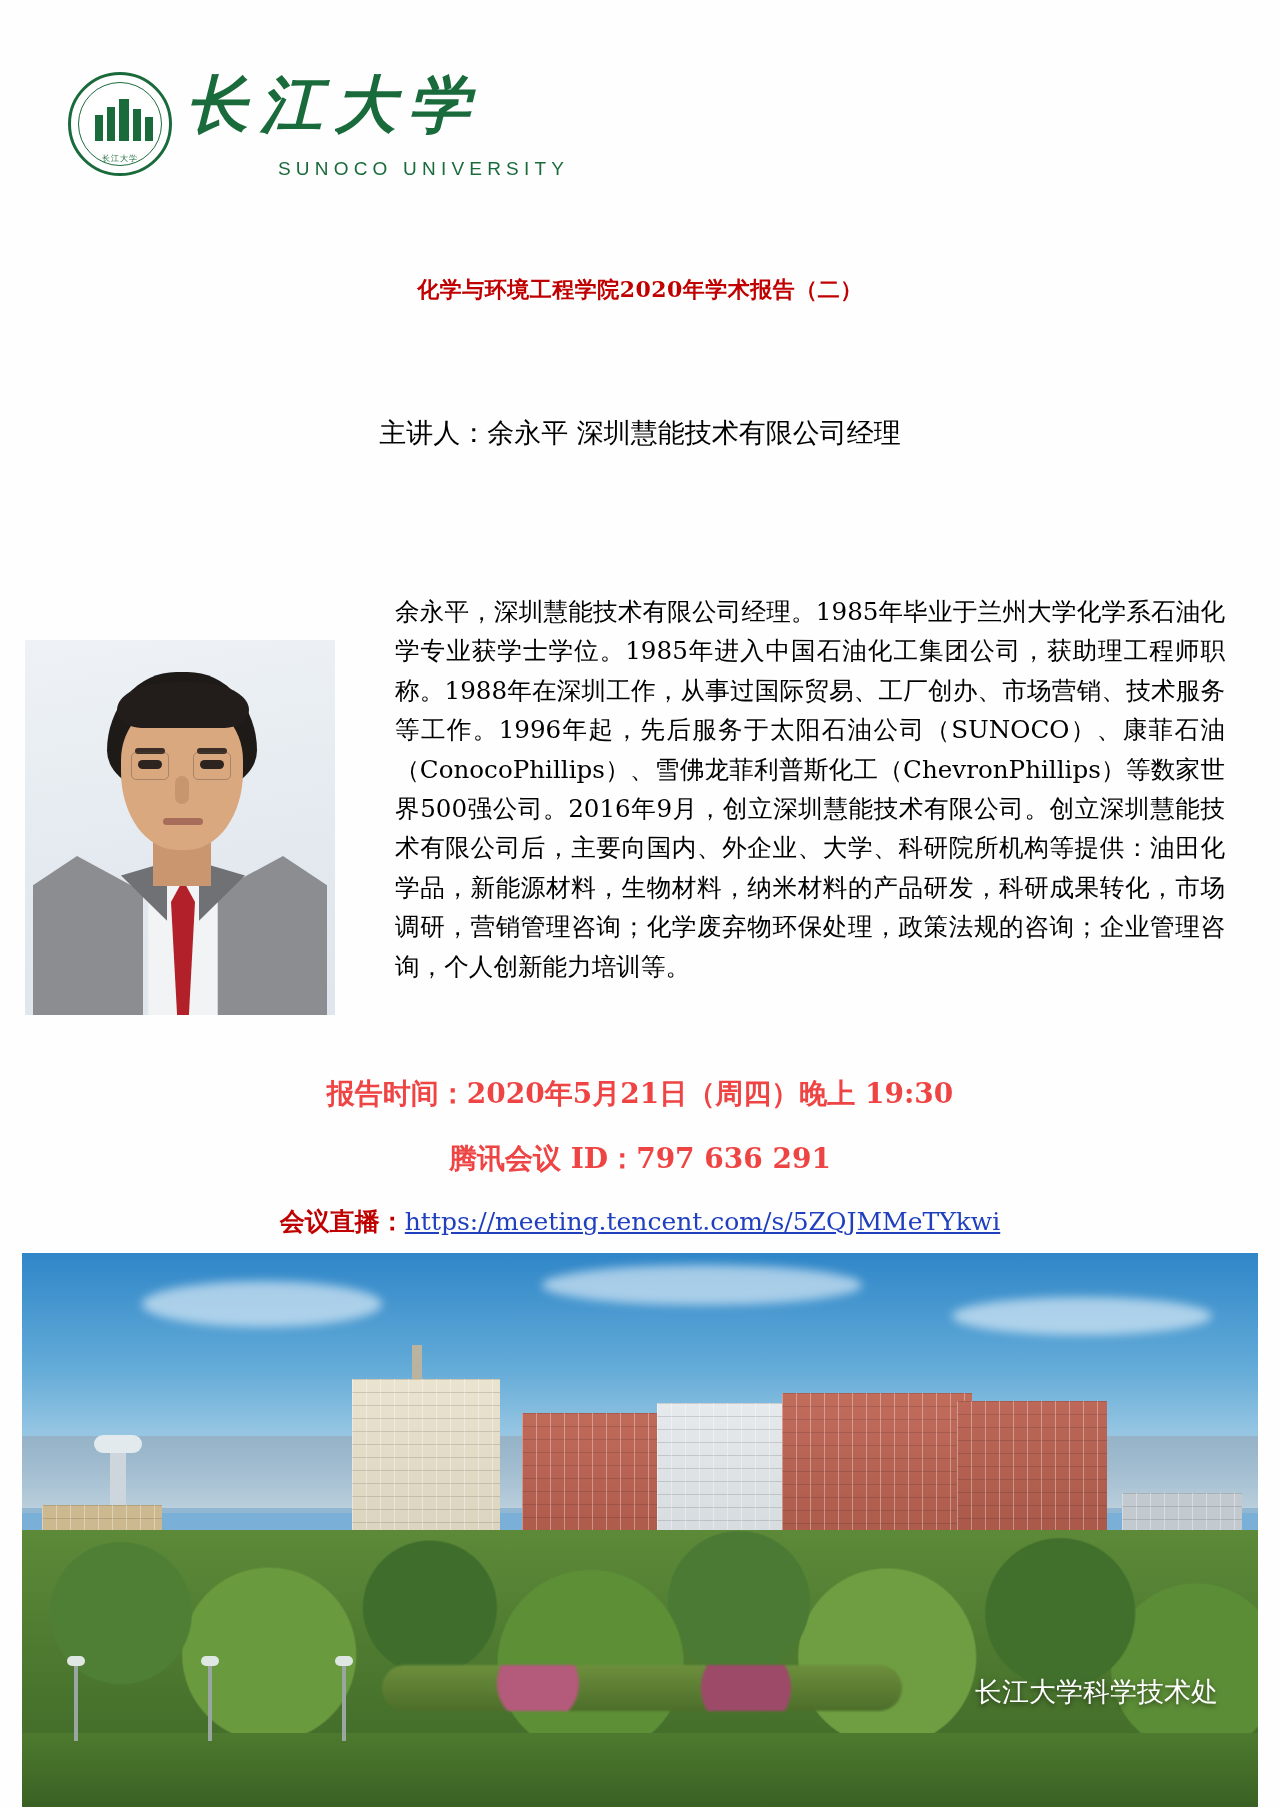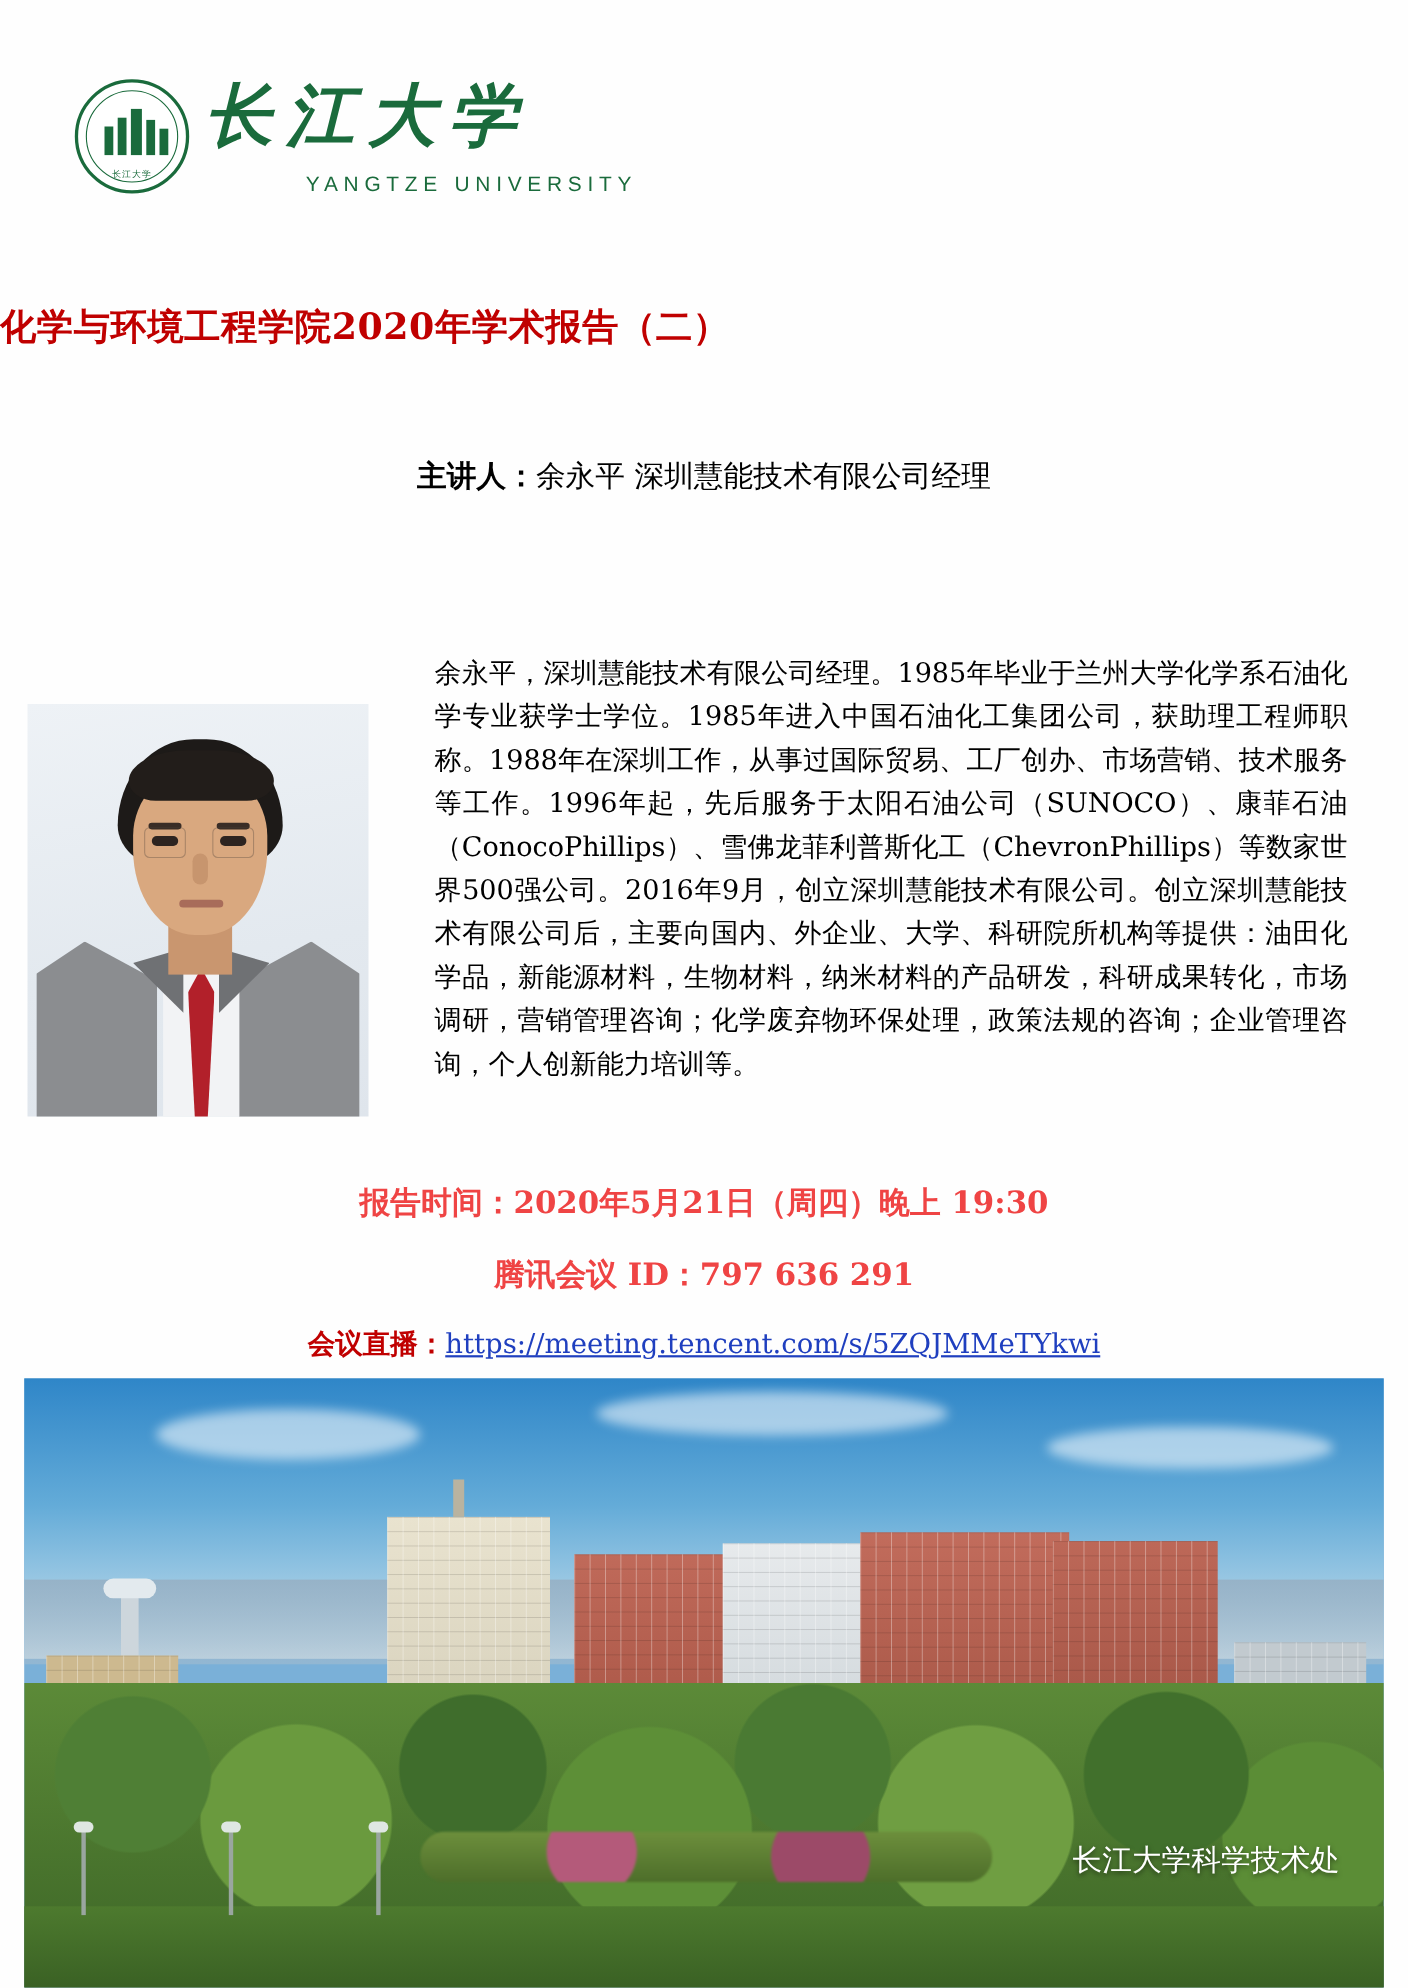--- a/index.html
+++ b/index.html
@@ -88,22 +88,23 @@
     color: #1a6b3c;
     font-family: "Liberation Sans", sans-serif;
     white-space: nowrap;
   }
 
   
   .title-main {
     position: absolute;
     top: 275px;
     left: 0; right: 0;
+    text-align: center;
     color: #c00000;
-    font-size: 33px;
+    font-size: 22px;
     font-weight: bold;
     letter-spacing: 0.5px;
     font-family: "DejaVu Serif", serif;
   }
   .title-sub {
     position: absolute;
     top: 340px;
     left: 0; right: 0;
     text-align: center;
     color: #1f3fbf;
@@ -114,21 +115,21 @@
   .speaker-line, .host-line {
     position: absolute;
     left: 0; right: 0;
     text-align: center;
     color: #000000;
     font-size: 27px;
     font-family: "DejaVu Serif", serif;
   }
   .speaker-line { top: 415px; }
   .host-line { top: 478px; }
-  .speaker-line b, .host-line b { font-weight: bold; }
+  .speaker-line b, .host-line b { font-weight: normal; }
 
   
   .portrait {
     position: absolute;
     left: 25px;
     top: 640px;
     width: 310px;
     height: 375px;
     background: linear-gradient(170deg,#eef2f6 0%, #e3e9ef 60%, #dfe5ec 100%);
     overflow: hidden;
@@ -412,21 +413,21 @@
       <div class="seal-art">
         <i style="left:4px; top:18px; width:8px; height:26px;"></i>
         <i style="left:16px; top:10px; width:8px; height:34px;"></i>
         <i style="left:28px; top:2px;  width:10px; height:42px;"></i>
         <i style="left:42px; top:12px; width:8px; height:32px;"></i>
         <i style="left:54px; top:20px; width:8px; height:24px;"></i>
       </div>
       <div class="seal-text">长江大学</div>
     </div>
     <div class="logo-cn">长江大学</div>
-    <div class="logo-en">YANGTZE UNIVERSITY</div>
+    <div class="logo-en">SUNOCO UNIVERSITY</div>
   </div>
 
   <div class="title-main">化学与环境工程学院2020年学术报告（二）</div>
 
   <div class="speaker-line">
     <b>主讲人：</b><span>余永平   深圳慧能技术有限公司经理</span>
   </div>
 
   <div class="portrait">
     <div class="jacket-l"></div>

